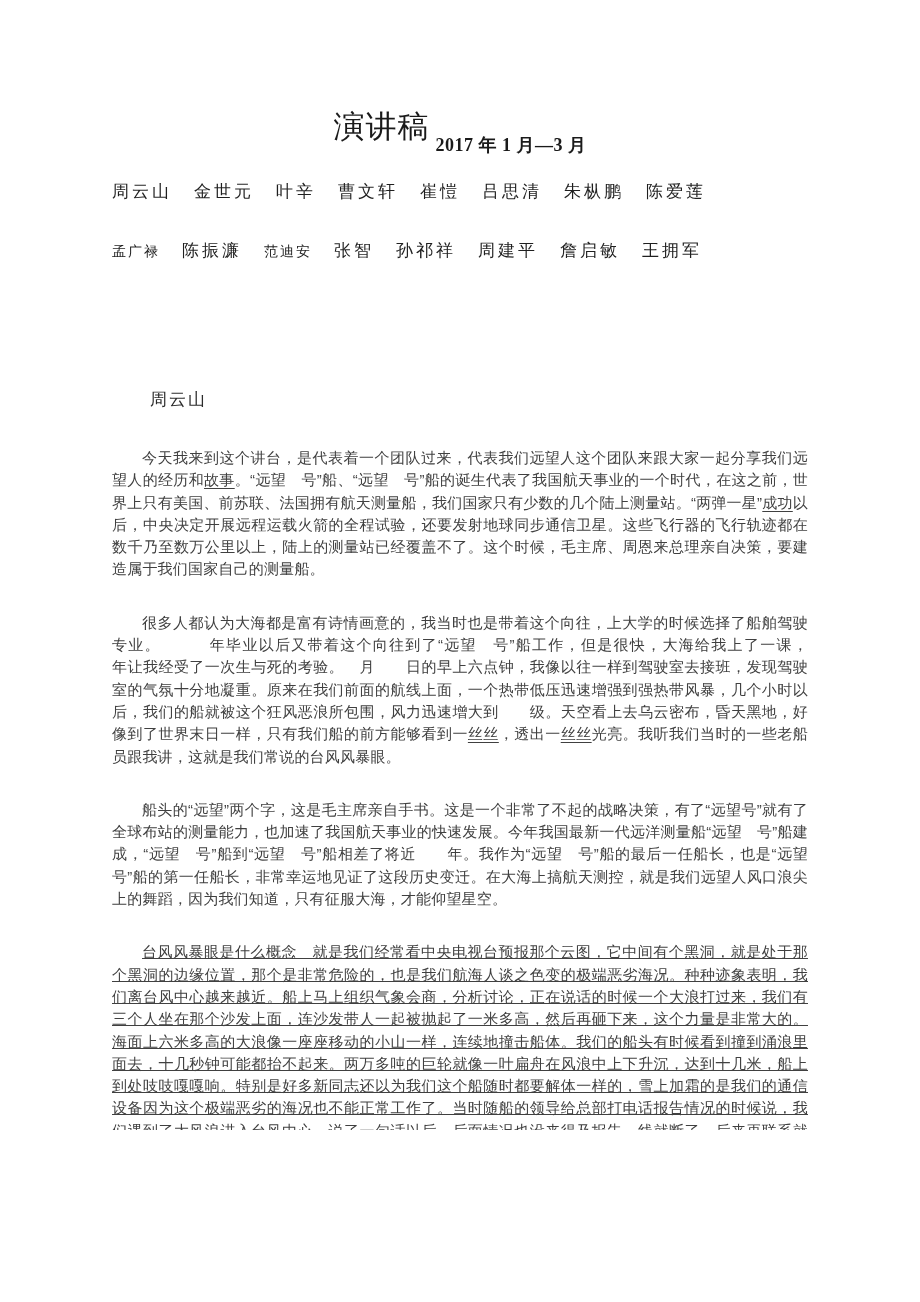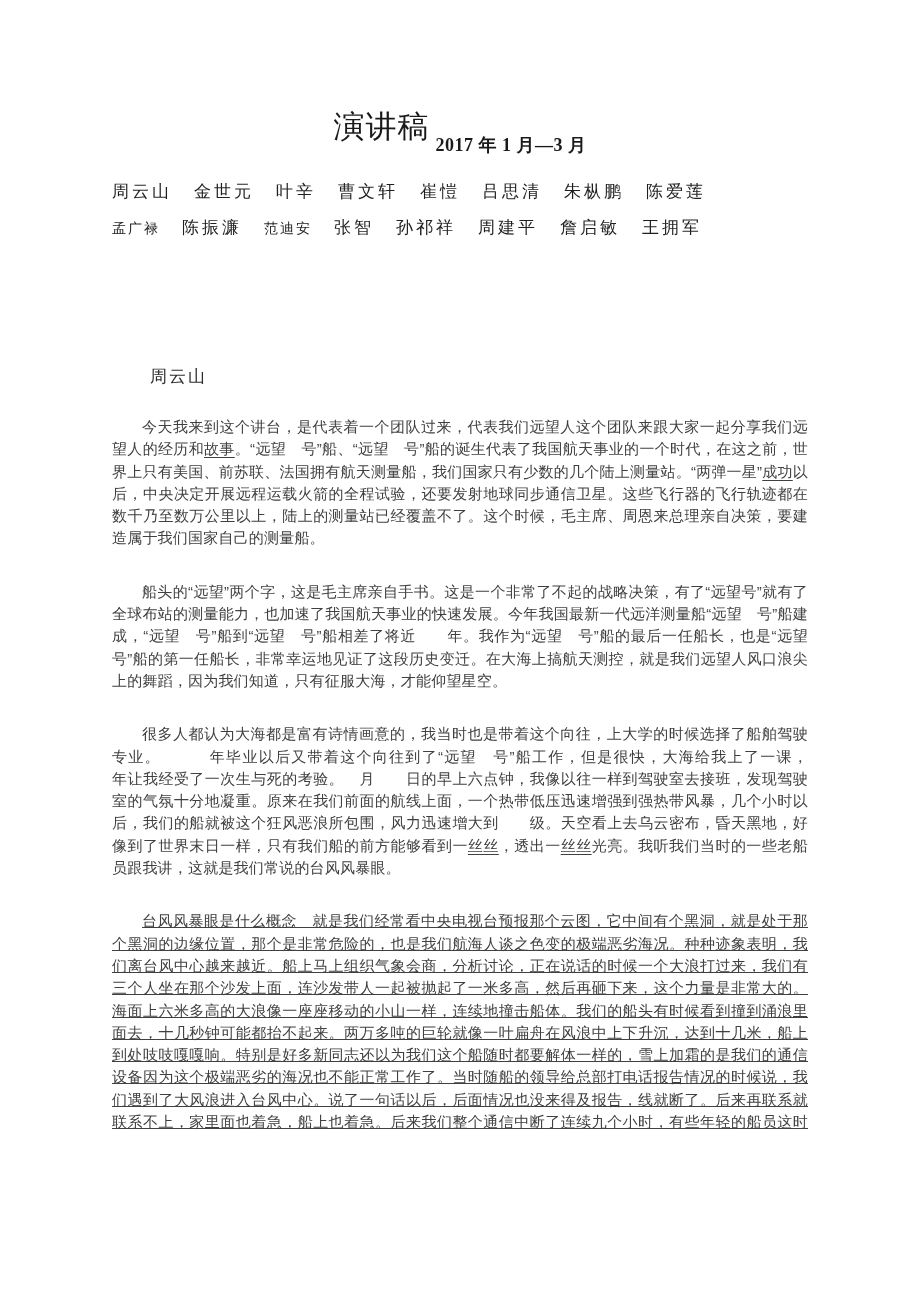--- a/index.html
+++ b/index.html
@@ -43,42 +43,42 @@
   }
   
   .names-row {
     display: flex;
     align-items: baseline;
     font-family: "Liberation Serif", "DejaVu Serif", serif;
     color: #1f1f1f;
     white-space: nowrap;
   }
   .names-row-1 { margin-top: 32px; }
-  .names-row-2 { margin-top: 13px; }
+  .names-row-2 { margin-top: 36px; }
   .name {
     font-size: 17px;
     letter-spacing: 3px;
     margin-right: 22px;
   }
   .name.small {
     font-size: 14px;
     letter-spacing: 2px;
   }
   
   .speaker {
     margin-top: 126px;
     padding-left: 38px;
     font-family: "Liberation Serif", "DejaVu Serif", serif;
     font-size: 17px;
     letter-spacing: 2px;
     color: #2b2b2b;
   }
   
   .paragraphs {
-    margin-top: 28px;
+    margin-top: 36px;
   }
   .paragraphs p {
     margin: 0 0 31px 0;
     font-size: 15px;
     line-height: 22.3px;
     color: #404040;
     text-align: justify;
     text-indent: 2em;
     letter-spacing: 0.2px;
   }
@@ -118,19 +118,19 @@
         <span class="name">孙祁祥</span>
         <span class="name">周建平</span>
         <span class="name">詹启敏</span>
         <span class="name">王拥军</span>
       </div>
 
     <div class="speaker">周云山</div>
 
     <div class="paragraphs" id="paragraphs">
         <p><span>今天我来到这个讲台，是代表着一个团队过来，代表我们远望人这个团队来跟大家一起分享我们远望人的经历和</span><span class="u">故事</span><span>。“远望　号”船、“远望　号”船的诞生代表了我国航天事业的一个时代，在这之前，世界上只有美国、前苏联、法国拥有航天测量船，我们国家只有少数的几个陆上测量站。“两弹一星”</span><span class="u">成功</span><span>以后，中央决定开展远程运载火箭的全程试验，还要发射地球同步通信卫星。这些飞行器的飞行轨迹都在数千乃至数万公里以上，陆上的测量站已经覆盖不了。这个时候，毛主席、周恩来总理亲自决策，要建造属于我们国家自己的测量船。</span></p>
+        <p><span>很多人都认为大海都是富有诗情画意的，我当时也是带着这个向往，上大学的时候选择了船舶驾驶专业。　　　年毕业以后又带着这个向往到了“远望　号”船工作，但是很快，大海给我上了一课，　　　年让我经受了一次生与死的考验。　月　　日的早上六点钟，我像以往一样到驾驶室去接班，发现驾驶室的气氛十分地凝重。原来在我们前面的航线上面，一个热带低压迅速增强到强热带风暴，几个小时以后，我们的船就被这个狂风恶浪所包围，风力迅速增大到　　级。天空看上去乌云密布，昏天黑地，好像到了世界末日一样，只有我们船的前方能够看到一</span><span class="u">丝丝</span><span>，透出一</span><span class="u">丝丝</span><span>光亮。我听我们当时的一些老船员跟我讲，这就是我们常说的台风风暴眼。</span></p>
         <p><span>船头的“远望”两个字，这是毛主席亲自手书。这是一个非常了不起的战略决策，有了“远望号”就有了全球布站的测量能力，也加速了我国航天事业的快速发展。今年我国最新一代远洋测量船“远望　号”船建成，“远望　号”船到“远望　号”船相差了将近　　年。我作为“远望　号”船的最后一任船长，也是“远望　号”船的第一任船长，非常幸运地见证了这段历史变迁。在大海上搞航天测控，就是我们远望人风口浪尖上的舞蹈，因为我们知道，只有征服大海，才能仰望星空。</span></p>
-        <p><span>很多人都认为大海都是富有诗情画意的，我当时也是带着这个向往，上大学的时候选择了船舶驾驶专业。　　　年毕业以后又带着这个向往到了“远望　号”船工作，但是很快，大海给我上了一课，　　　年让我经受了一次生与死的考验。　月　　日的早上六点钟，我像以往一样到驾驶室去接班，发现驾驶室的气氛十分地凝重。原来在我们前面的航线上面，一个热带低压迅速增强到强热带风暴，几个小时以后，我们的船就被这个狂风恶浪所包围，风力迅速增大到　　级。天空看上去乌云密布，昏天黑地，好像到了世界末日一样，只有我们船的前方能够看到一</span><span class="u">丝丝</span><span>，透出一</span><span class="u">丝丝</span><span>光亮。我听我们当时的一些老船员跟我讲，这就是我们常说的台风风暴眼。</span></p>
         <p><span>台风风暴眼是什么概念　就是我们经常看中央电视台预报那个云图，它中间有个黑洞，就是处于那个黑洞的边缘位置，那个是非常危险的，也是我们航海人谈之色变的极端恶劣海况。种种迹象表明，我们离台风中心越来越近。船上马上组织气象会商，分析讨论，正在说话的时候一个大浪打过来，我们有三个人坐在那个沙发上面，连沙发带人一起被抛起了一米多高，然后再砸下来，这个力量是非常大的。海面上六米多高的大浪像一座座移动的小山一样，连续地撞击船体。我们的船头有时候看到撞到涌浪里面去，十几秒钟可能都抬不起来。两万多吨的巨轮就像一叶扁舟在风浪中上下升沉，达到十几米，船上到处吱吱嘎嘎响。特别是好多新同志还以为我们这个船随时都要解体一样的，雪上加霜的是我们的通信设备因为这个极端恶劣的海况也不能正常工作了。当时随船的领导给总部打电话报告情况的时候说，我们遇到了大风浪进入台风中心。说了一句话以后，后面情况也没来得及报告，线就断了。后来再联系就联系不上，家里面也着急，船上也着急。后来我们整个通信中断了连续九个小时，有些年轻的船员这时候已经把救生衣穿到身上，还</span></p>
       </div>
 
   </div>
 </div>
 
 </body></html>

